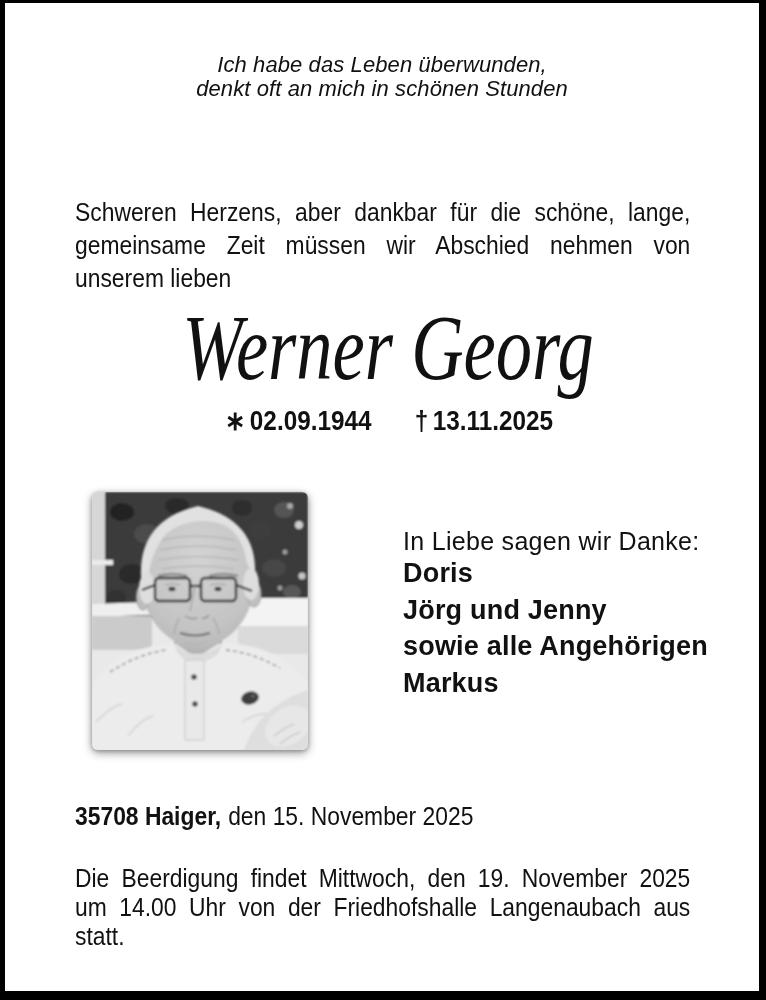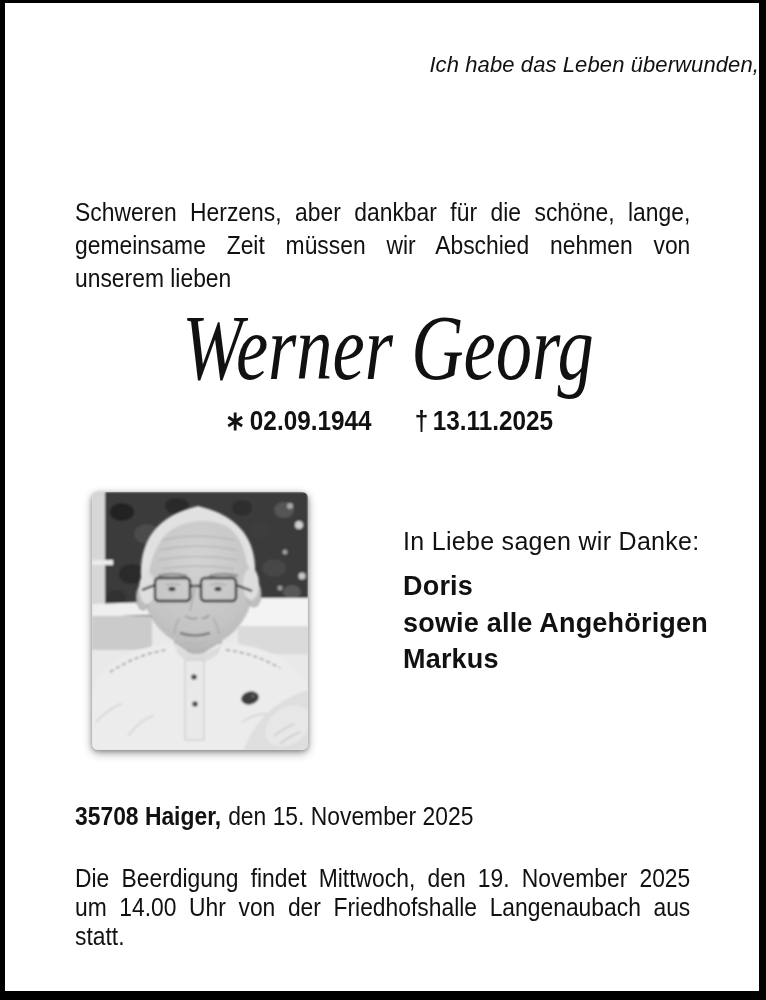--- a/index.html
+++ b/index.html
@@ -15,21 +15,21 @@
     background:#fff;
     color:#111;
     font-family:"Liberation Sans",sans-serif;
     overflow:hidden;
   }
   .abs{position:absolute;}
 
   
   .poem{
     left:0;right:0;top:50px;
-    text-align:right;
+    text-align:center;
     font-style:italic;
     font-size:22px;
     line-height:23.5px;
     font-weight:500;
     letter-spacing:0.1px;
   }
 
   
   .cond{
     left:70px;width:700px;
@@ -74,38 +74,39 @@
   }
 
   
   .thanks-heading{
     left:398px;top:524px;
     font-size:25px;line-height:28px;
     letter-spacing:0.3px;
     text-align:center;
   }
   .mourners{
-    left:398px;top:565px;
+    left:398px;top:552px;
     font-size:27px;font-weight:700;
     line-height:36.5px;
     letter-spacing:0.2px;
   }
 
   
   .place-date{top:798px;line-height:30px;}
   .place-date .city{font-weight:700;margin-right:8px;}
 </style>
 </head>
 <body>
 
 <div class="frame">
   <div class="sheet">
 
     <div class="abs poem">
       <div>Ich habe das Leben überwunden,</div>
+      <div>denkt oft an mich in schönen Stunden</div>
     </div>
 
     <div class="abs cond intro">
       <div class="jline">Schweren Herzens, aber dankbar für die schöne, lange,</div>
       <div class="jline">gemeinsame Zeit müssen wir Abschied nehmen von</div>
       <div class="lline">unserem lieben</div>
     </div>
 
     <div class="abs deceased-name">Werner Georg</div>
 
@@ -224,20 +225,21 @@
           <path d="M216,198 Q190,206 172,224 Q158,240 152,258 L216,258 Z" fill="#dedede"></path>
           <ellipse cx="196" cy="234" rx="25" ry="18" fill="#e7e7e7" transform="rotate(-35 196 234)"></ellipse>
           <path d="M182,244 Q192,236 202,232 M188,252 Q198,244 208,240" stroke="#c0c0c0" stroke-width="1.3" fill="none"></path>
         </g>
       </svg>
     </div>
 
     <div class="abs thanks-heading">In Liebe sagen wir Danke:</div>
     <div class="abs mourners">
       <div>Doris</div>
+      <div>Jörg und Jenny</div>
       <div>sowie alle Angehörigen</div>
       <div>Markus</div>
     </div>
 
     <div class="abs cond place-date">
       <span class="city">35708 Haiger,</span><span>den 15. November 2025</span>
     </div>
 
     <div class="abs cond funeral">
       <div class="jline">Die Beerdigung findet Mittwoch, den 19. November 2025</div>

